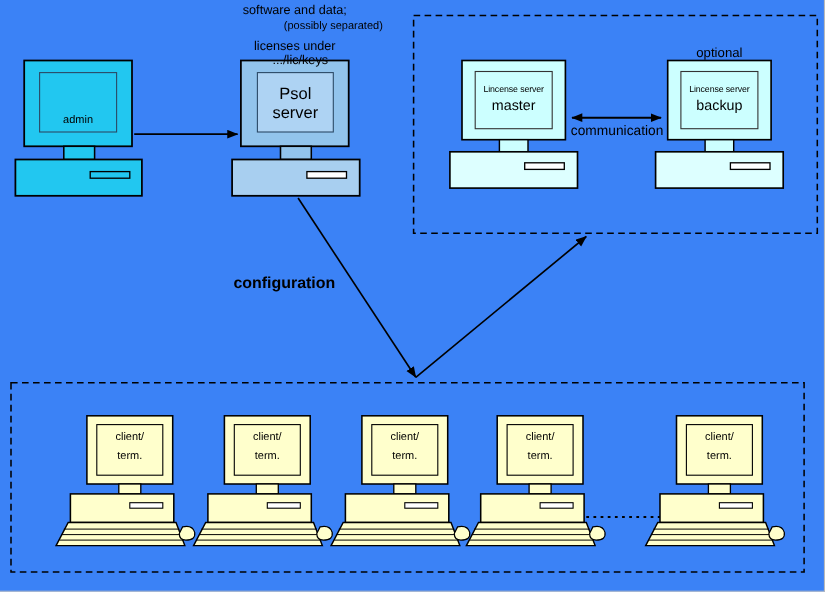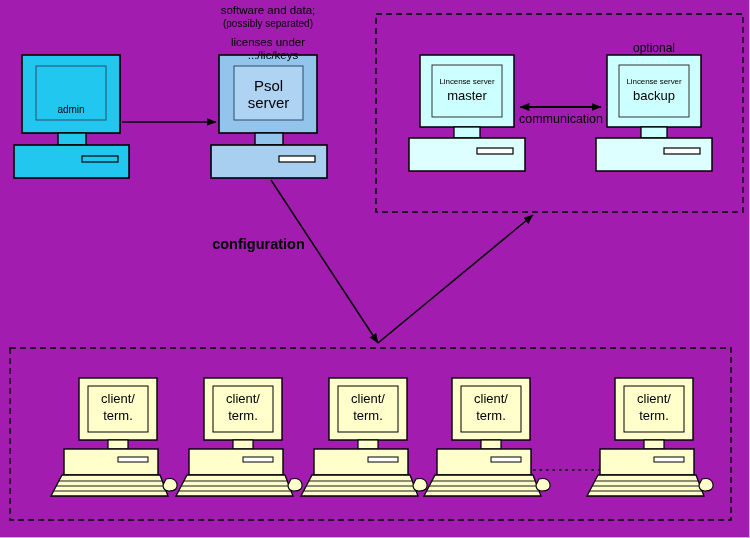--- a/index.html
+++ b/index.html
@@ -4,57 +4,57 @@
 <style>
   html,body{margin:0;padding:0;background:#ffffff;}
   body{
     font-family:"Liberation Sans", sans-serif;
     -webkit-font-smoothing:antialiased;
   }
   #stage{
     position:relative;
     width:750px;
     height:538px;
-    background:#a21caf;
+    background:#3b82f6;
     overflow:hidden;
     box-sizing:border-box;
     border-right:1px solid #b9b9b9;
     border-bottom:1px solid #b9b9b9;
   }
   svg#canvas{
     position:absolute;
     left:0; top:0;
     width:750px; height:538px;
   }
   .lbl{
     position:absolute;
     color:#000;
     line-height:1.12;
     white-space:pre;
     text-align:center;
     user-select:none;
   }
   .lbl-hdr1{ font-size:11.5px; }
-  .lbl-hdr2{ font-size:10px; }
+  .lbl-hdr2{ font-size:10px;text-align:right; }
   .lbl-bold{ font-weight:bold; font-size:14.5px; }
   .lbl-mid{ font-size:12.5px; }
   .lbl-opt{ font-size:12px; }
   .scr-txt{
     position:absolute;
     text-align:center;
     color:#000;
     white-space:pre;
     line-height:1.15;
     user-select:none;
   }
   .scr-admin{ font-size:10px;margin-top:22px; }
   .scr-psol{ font-size:15px; }
   .scr-lic-small{ font-size:8px; letter-spacing:-0.1px;}
   .scr-lic-big{ font-size:13px; }
-  .scr-client{ font-size:13px;text-align:center; }
+  .scr-client{ font-size:10px;text-align:center; }
 </style>
 </head>
 <body>
 
 <div id="stage">
 
   <svg id="canvas" viewBox="0 0 750 538">
     <defs>
       <marker id="arrowEnd" markerWidth="11" markerHeight="11" refX="9.4" refY="4" orient="auto" markerUnits="userSpaceOnUse">
         <path d="M0,0 L10,4 L0,8 z" fill="#000"></path>
@@ -189,21 +189,21 @@
   <div class="scr-txt scr-lic-small" style="left:430px; top:77px; width:74px;">Lincense server</div>
   <div class="scr-txt scr-lic-big" style="left:430px; top:89px; width:74px;">master</div>
 
   <div class="scr-txt scr-lic-small" style="left:617px; top:77px; width:74px;">Lincense server</div>
   <div class="scr-txt scr-lic-big" style="left:617px; top:89px; width:74px;">backup</div>
 
   <div class="lbl lbl-opt" style="left:604px; top:42px; width:100px;">optional</div>
 
   <div class="lbl lbl-mid" style="left:513px; top:112px; width:96px;">communication</div>
 
-  <div class="lbl lbl-bold" style="left:186px; top:236px; width:145px;">configuration</div>
+  <div class="lbl lbl-bold" style="left:186px; top:250px; width:145px;">configuration</div>
 
 
   <div class="scr-txt scr-client" style="left:88px; top:392px; width:60px;">client/</div>
   <div class="scr-txt scr-client" style="left:88px; top:409px; width:60px;">term.</div>
 
   <div class="scr-txt scr-client" style="left:213px; top:392px; width:60px;">client/</div>
   <div class="scr-txt scr-client" style="left:213px; top:409px; width:60px;">term.</div>
 
   <div class="scr-txt scr-client" style="left:338px; top:392px; width:60px;">client/</div>
   <div class="scr-txt scr-client" style="left:338px; top:409px; width:60px;">term.</div>

